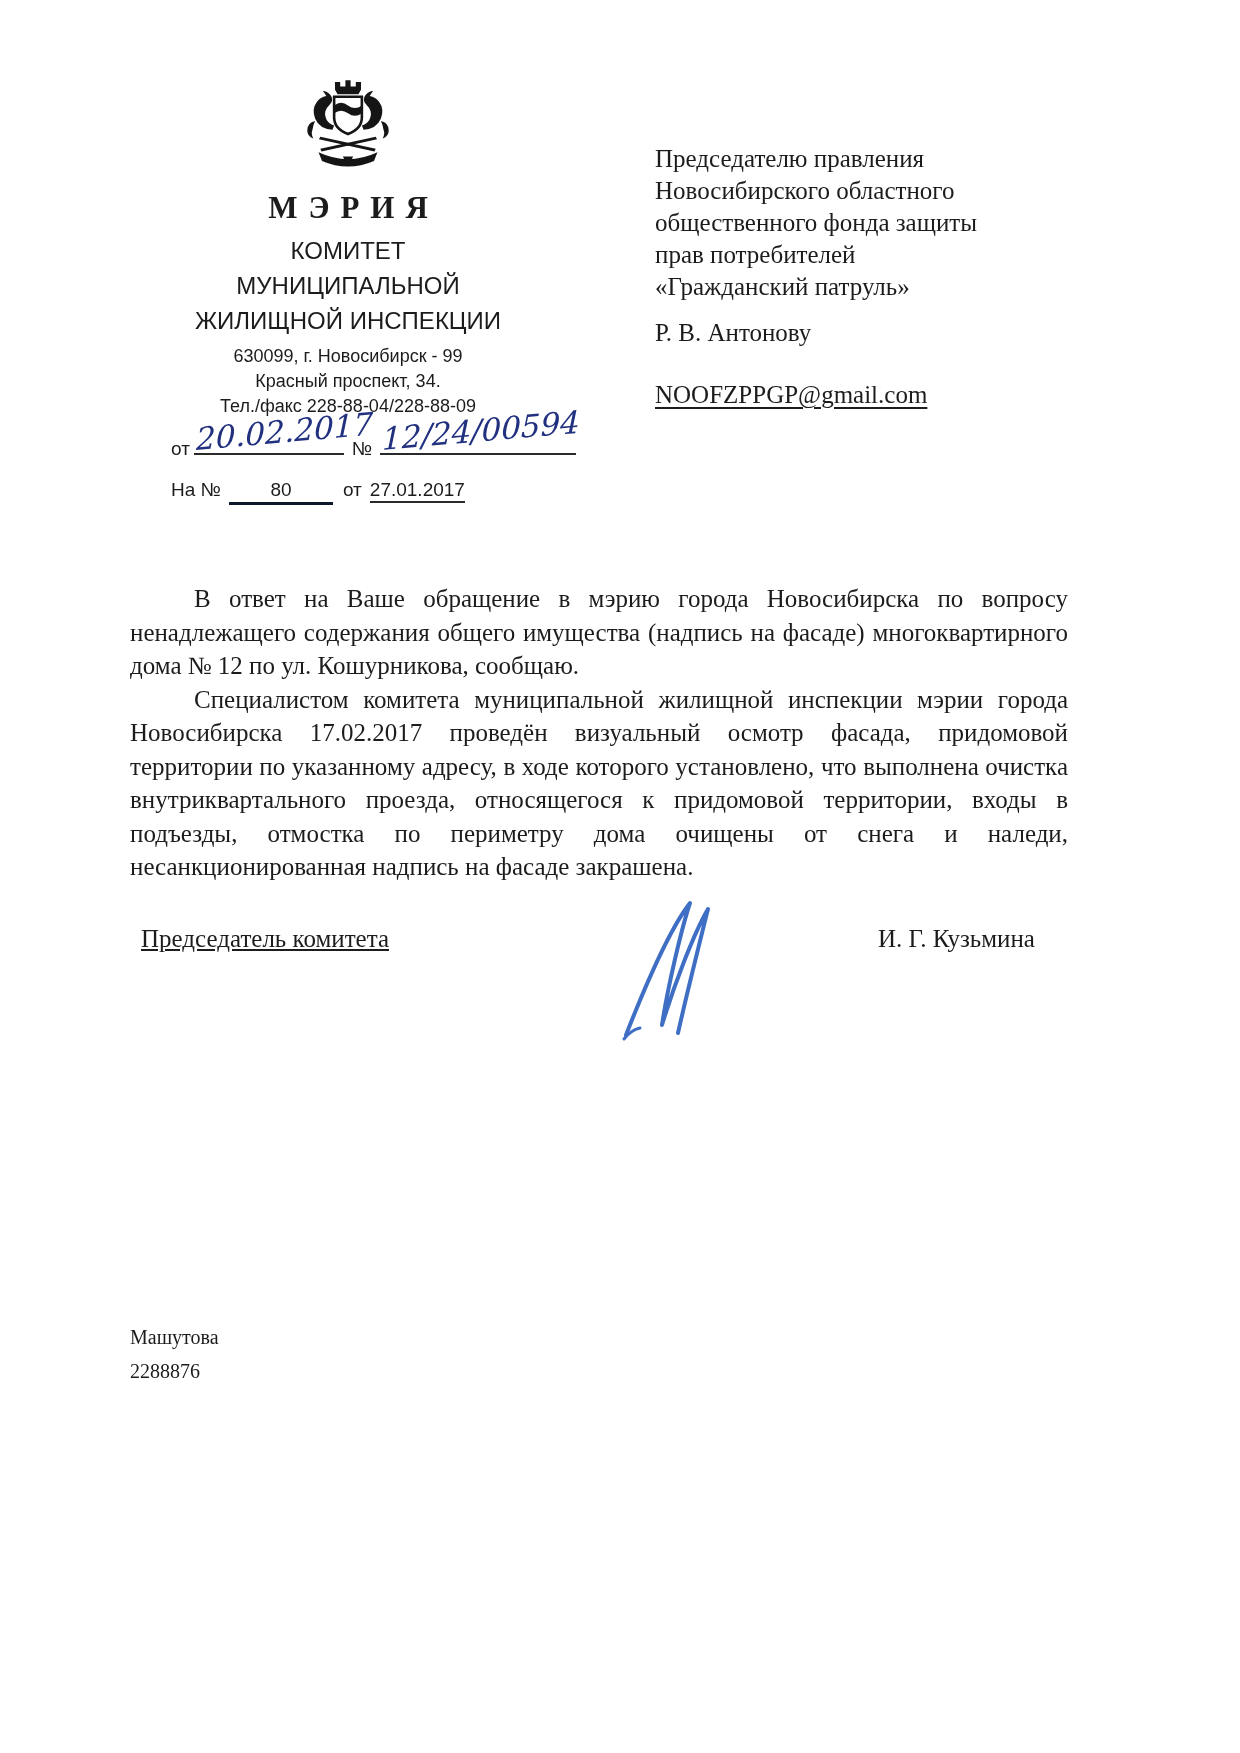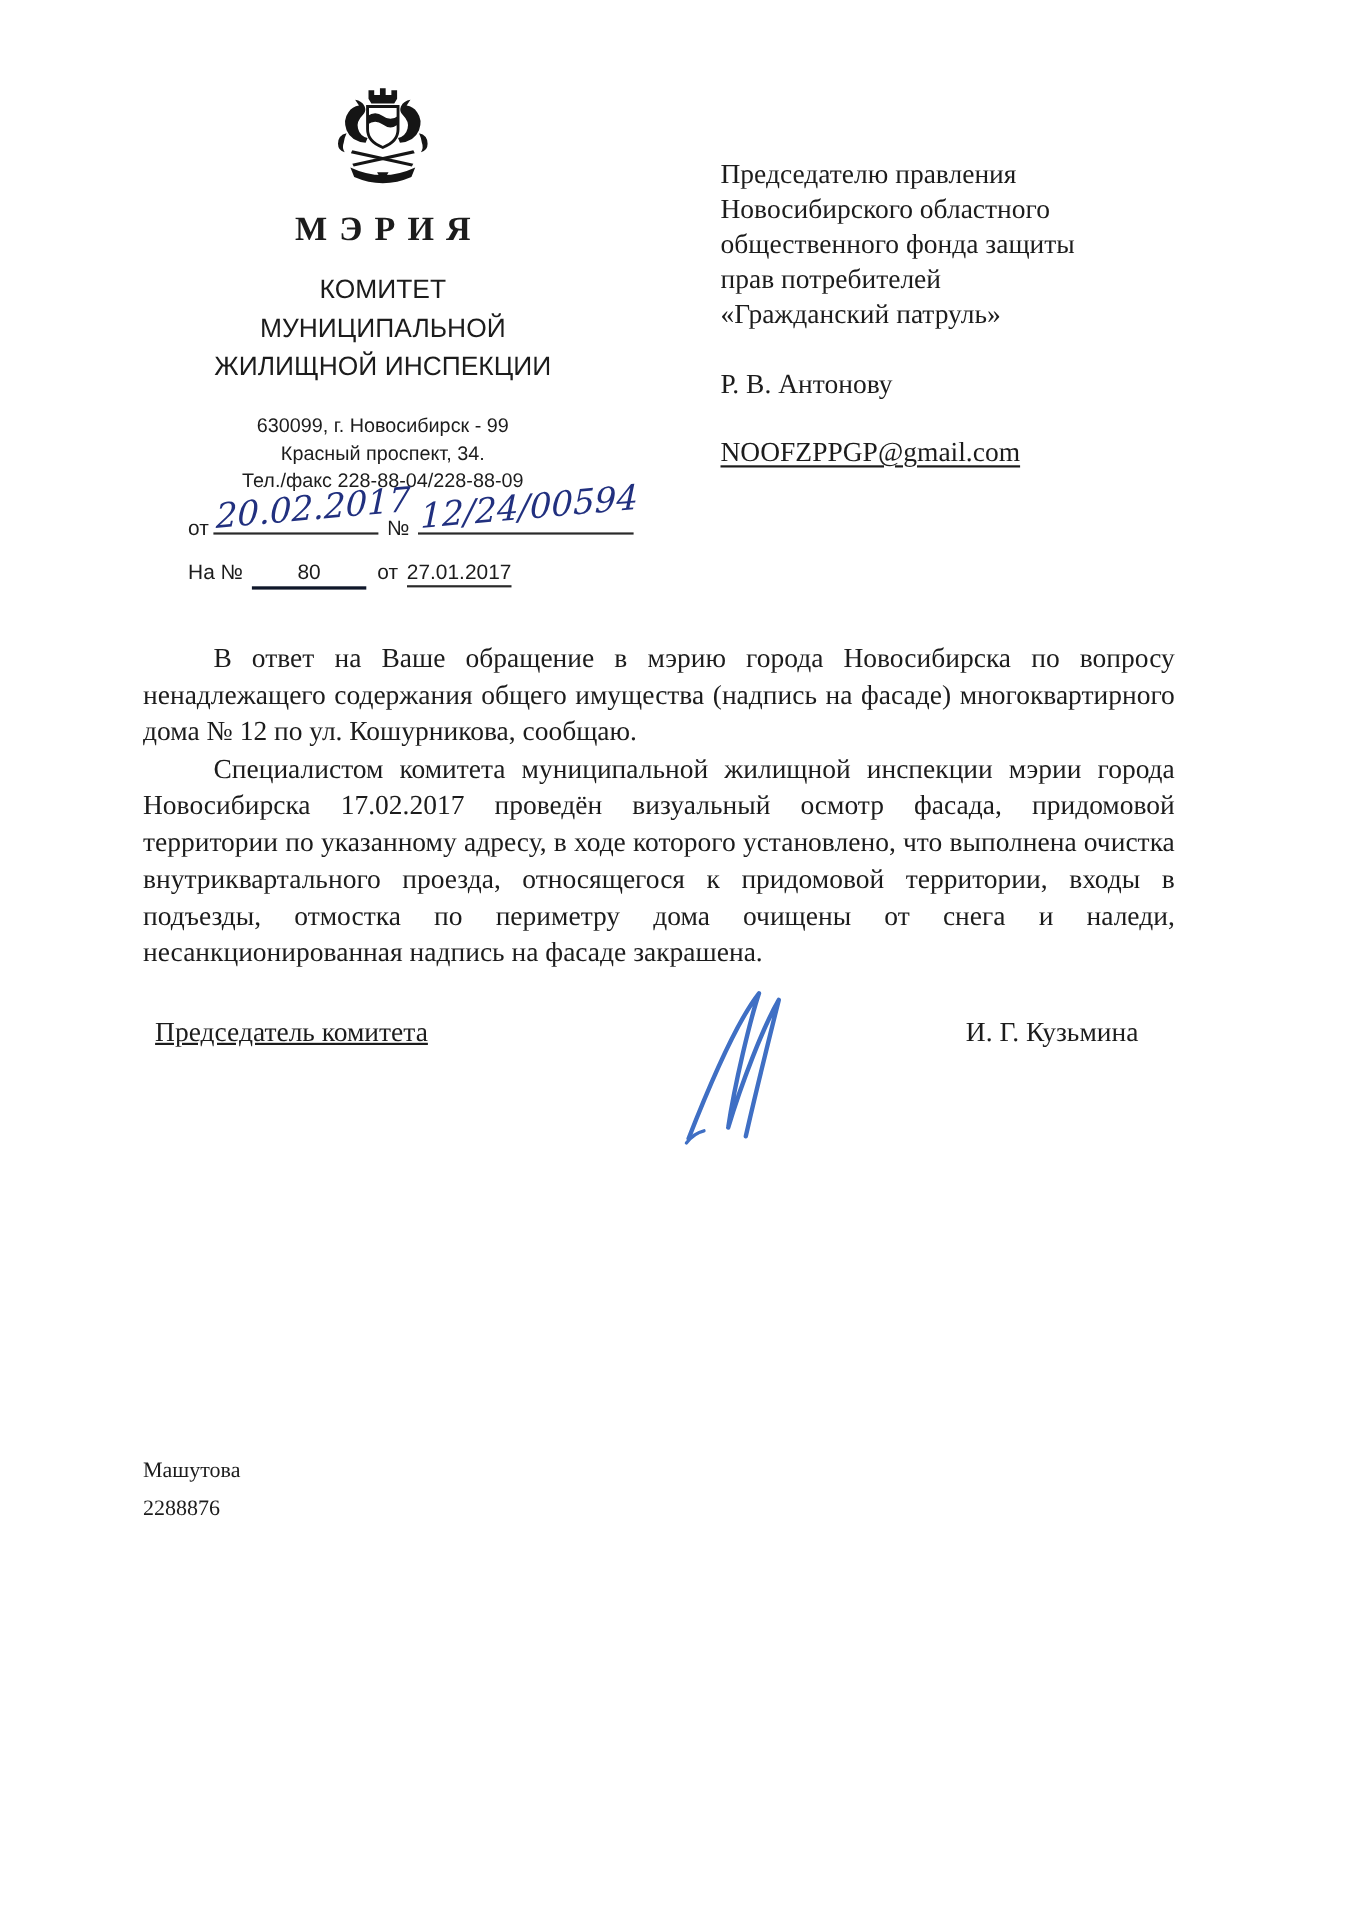--- a/index.html
+++ b/index.html
@@ -21,22 +21,22 @@
   .emblem-wrap { line-height: 0; margin-bottom: 10px; }
   .org-name-1 {
     font-weight: bold; font-size: 31px; letter-spacing: 11px;
     text-indent: 11px; margin-top: 6px;
   }
   .org-name-2 { font-weight: bold; font-size: 28px; margin-top: 5px; }
   .committee-line {
     font-family: "Liberation Sans", sans-serif;
     font-size: 24px; line-height: 35px;
   }
-  .committee-block { margin-top: 20px; }
-  .addr-block { margin-top: 24px; text-align: center; }
+  .committee-block { margin-top: 7px; }
+  .addr-block { margin-top: 6px; text-align: center; }
   .addr-line {
     font-family: "Liberation Sans", sans-serif;
     font-size: 18px; line-height: 25px;
   }
   .ref-row {
     font-family: "Liberation Sans", sans-serif;
     font-size: 19px; text-align: left; margin-left: 21px;
     white-space: nowrap;
   }
   .ref-row-1 { margin-top: 16px; height: 30px; }
@@ -62,21 +62,21 @@
   }
   .u-date {
     border-bottom: 2px solid #2a2a2a; padding-bottom: 1px; margin-left: 8px;
   }
 
   
   .recipient {
     position: absolute; left: 655px; top: 143px; width: 430px;
     font-size: 25px; line-height: 32px; text-align: left;
   }
-  .recipient-name { margin-top: 31px; }
+  .recipient-name { margin-top: 14px; }
   .recipient-email { margin-top: 30px; text-decoration: underline; text-underline-offset: 4px; }
 
   
   .letter-body {
     position: absolute; left: 130px; top: 582px; width: 938px;
     font-size: 25px; line-height: 33.5px; text-align: justify;
   }
   .letter-body p { margin: 0; text-indent: 64px; }
 
   

